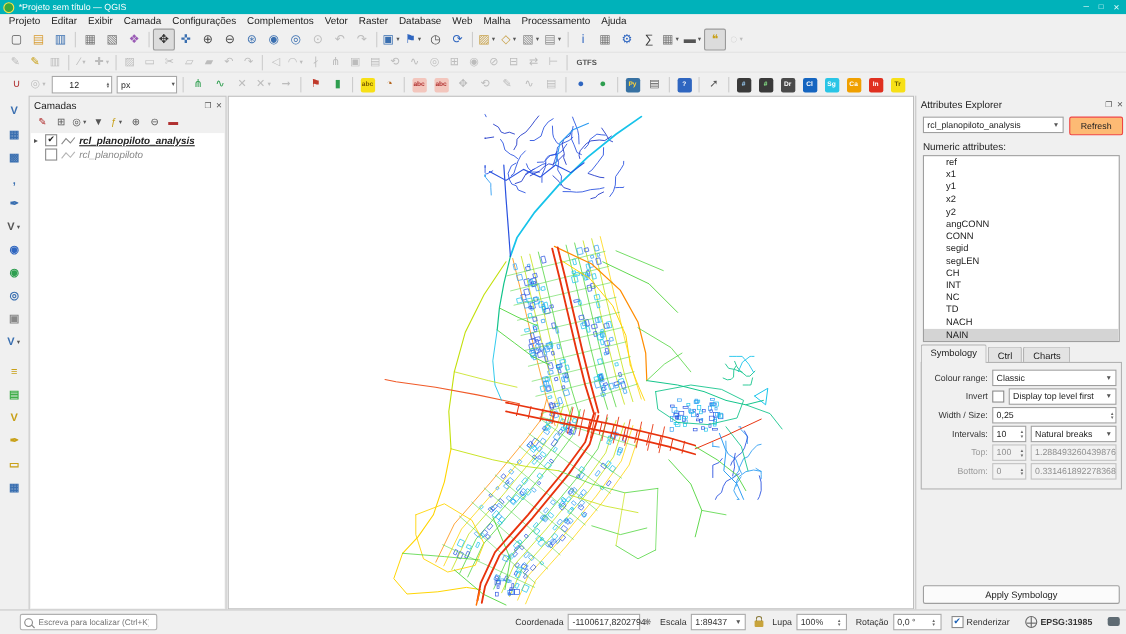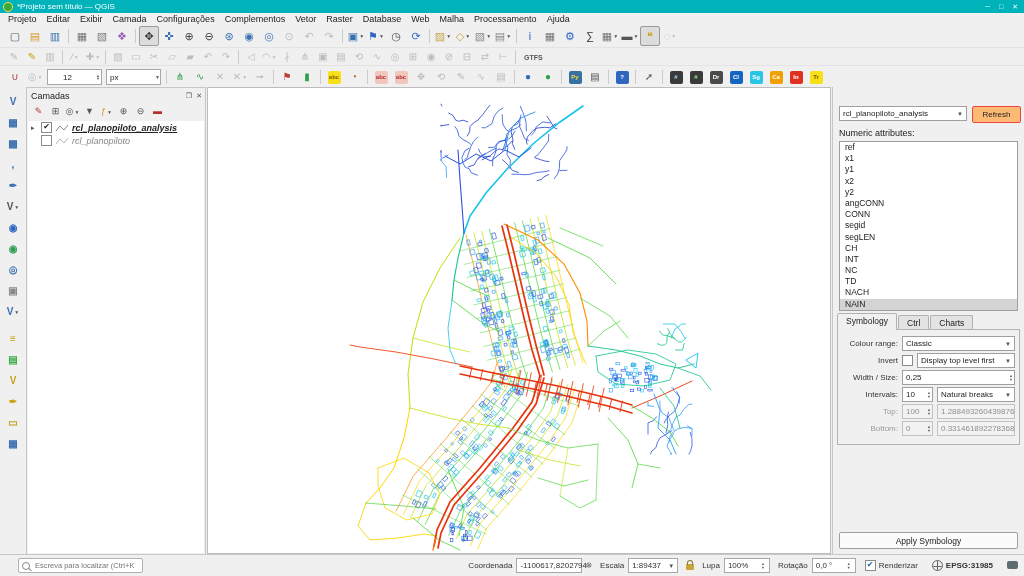--- a/index.html
+++ b/index.html
@@ -50,21 +50,21 @@
   .lyr1{font-weight:bold;font-style:italic;text-decoration:underline;}
   .lyr2{font-style:italic;color:#888;}
   
   .map{position:absolute;left:207px;top:87px;width:624px;height:467px;background:#fff;border:1px solid #bdbdbd;box-sizing:border-box;}
   
   .attr-panel{position:absolute;left:832px;top:87px;width:192px;bottom:21px;background:#f0f0f0;border-left:1px solid #c6c6c6;box-sizing:border-box;}
   .ap-combo{position:absolute;left:6px;top:19px;width:128px;height:15px;background:#fff;border:1px solid #9f9f9f;font-size:8px;display:flex;align-items:center;justify-content:space-between;padding:0 3px;box-sizing:border-box;}
   .ap-refresh{position:absolute;left:139px;top:19px;width:47px;height:15px;background:#fdba74;border:1px solid #ef4444;font-size:8px;display:flex;align-items:center;justify-content:center;border-radius:2px;}
   .ap-numlabel{position:absolute;left:6px;top:41px;font-size:9px;}
   .ap-list{position:absolute;left:6px;right:6px;top:54px;height:168px;background:#fff;border:1px solid #9f9f9f;font-size:8.5px;overflow:hidden;}
-  .ap-item{height:11.2px;line-height:11.2px;padding-left:5px;}
+  .ap-item{height:11.2px;line-height:11.2px;padding-left:20px;}
   .ap-item.sel{background:#d4d4d4;}
   .ap-tabs{position:absolute;left:4px;top:229px;display:flex;align-items:flex-end;height:14px;}
   .tab{font-size:8.5px;padding:2px 8px 1px;border:1px solid #b2b2b2;border-bottom:none;background:#e3e3e3;border-radius:2px 2px 0 0;margin-right:1px;height:11px;}
   .tab.active{background:#f0f0f0;height:13px;position:relative;z-index:2;}
   .tabframe{position:absolute;left:4px;right:4px;top:242px;height:116px;border:1px solid #b2b2b2;background:#f0f0f0;padding:6px 4px 0 2px;box-sizing:border-box;}
   .frow{display:flex;align-items:center;height:15px;margin-bottom:2px;font-size:8px;}
   .flabel{width:58px;text-align:right;margin-right:4px;flex:none;color:#333;}
   .fcombo{flex:1;height:13px;background:#fff;border:1px solid #9f9f9f;display:flex;align-items:center;justify-content:space-between;padding:0 3px;}
   .fspin{height:13px;background:#fff;border:1px solid #9f9f9f;display:flex;align-items:center;padding-left:3px;}
   .fspin.sm{width:26px;flex:none;margin-right:4px;text-align:right;}
@@ -1096,20 +1096,27 @@
       <path d="M158 415L196 418L228 421" fill="none" stroke="#4cd438" stroke-width="0.7" stroke-linecap="round"></path>
       <path d="M470 280L492 288L503 302" fill="none" stroke="#12c48b" stroke-width="0.8" stroke-linecap="round"></path>
       <path d="M380 258L396 243L412 233" fill="none" stroke="#4cd438" stroke-width="0.7" stroke-linecap="round"></path>
       <path d="M365 244L372 262L378 276" fill="none" stroke="#ffd400" stroke-width="0.8" stroke-linecap="round"></path>
       <path d="M244 212L240 240L242 262L248 276" fill="none" stroke="#17c3ea" stroke-width="0.8" stroke-linecap="round"></path>
       <path d="M205 250L236 258L262 264" fill="none" stroke="#c3e00a" stroke-width="0.7" stroke-linecap="round"></path>
     </svg>
 </div>
 
 <div class="attr-panel">
+  <div class="panel-header">
+    <span>Attributes Explorer</span>
+    <span class="ph-btns">
+      <span>❐</span>
+      <span>✕</span>
+    </span>
+  </div>
   <div class="ap-combo">
     <span>rcl_planopiloto_analysis</span>
     <span class="carett">▼</span>
   </div>
   <div class="ap-refresh">Refresh</div>
   <div class="ap-numlabel">Numeric attributes:</div>
   <div class="ap-list">
       <div class="ap-item">ref</div>
       <div class="ap-item">x1</div>
       <div class="ap-item">y1</div>

